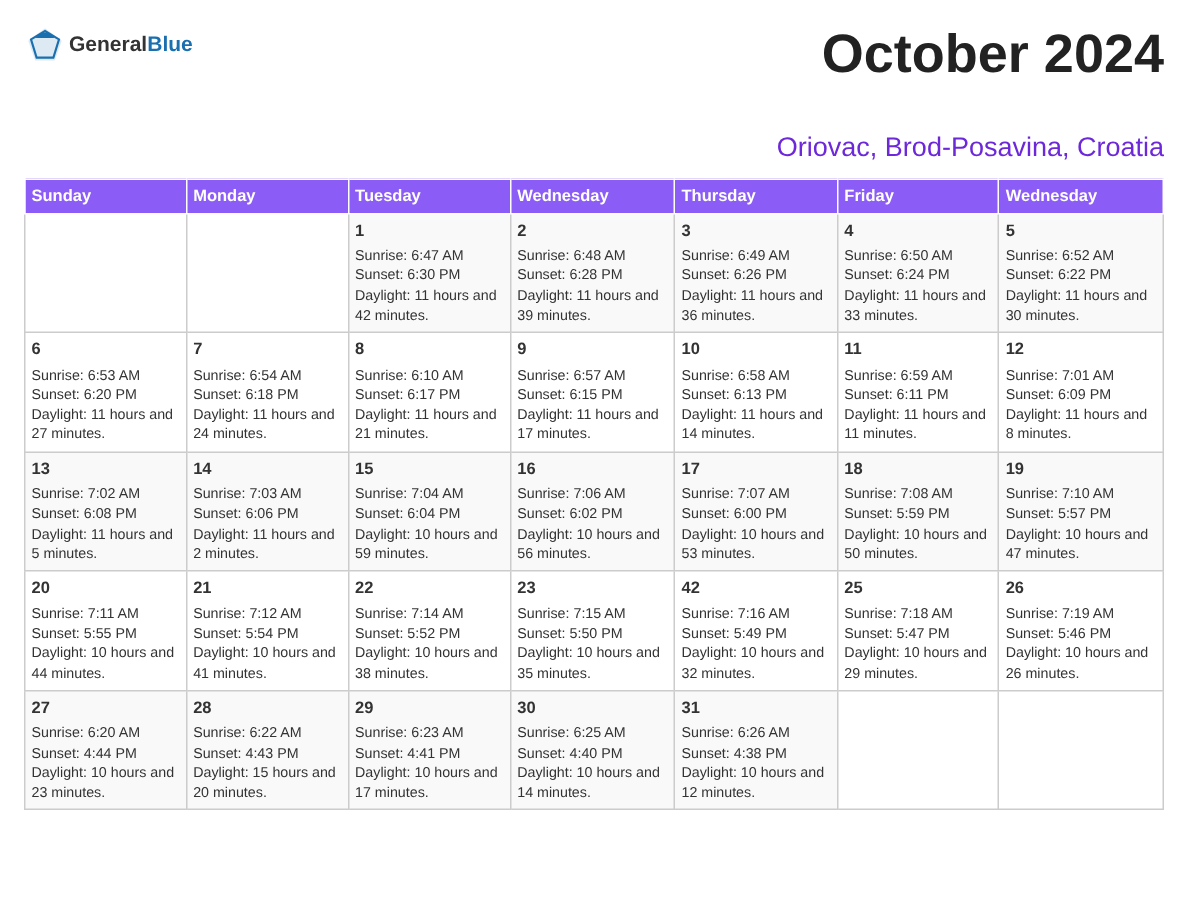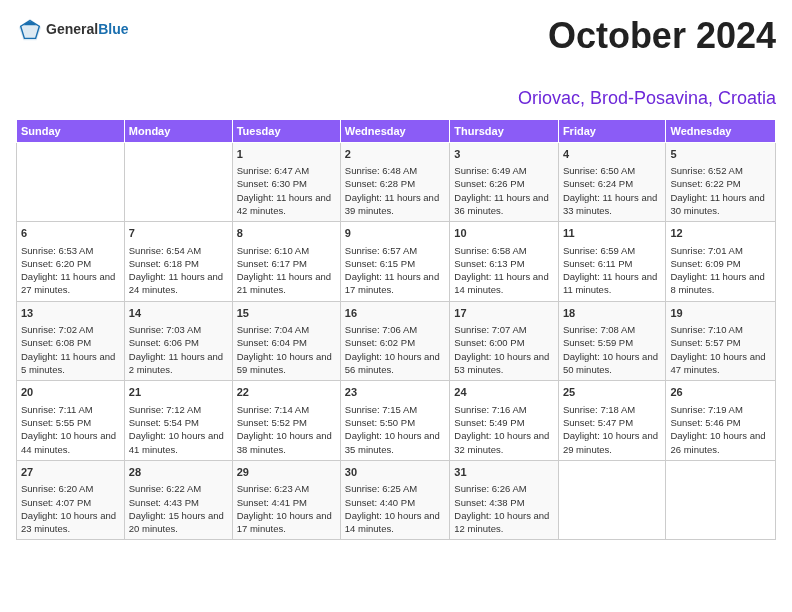--- a/index.html
+++ b/index.html
@@ -269,21 +269,21 @@
           <div>Sunset: 5:52 PM</div>
           <div>Daylight: 10 hours and 38 minutes.</div>
         </td>
         <td>
           <span class="day-num">23</span>
           <div>Sunrise: 7:15 AM</div>
           <div>Sunset: 5:50 PM</div>
           <div>Daylight: 10 hours and 35 minutes.</div>
         </td>
         <td>
-          <span class="day-num">24</span>
+          <span class="day-num">42</span>
           <div>Sunrise: 7:16 AM</div>
           <div>Sunset: 5:49 PM</div>
           <div>Daylight: 10 hours and 32 minutes.</div>
         </td>
         <td>
           <span class="day-num">25</span>
           <div>Sunrise: 7:18 AM</div>
           <div>Sunset: 5:47 PM</div>
           <div>Daylight: 10 hours and 29 minutes.</div>
         </td>
@@ -291,21 +291,21 @@
           <span class="day-num">26</span>
           <div>Sunrise: 7:19 AM</div>
           <div>Sunset: 5:46 PM</div>
           <div>Daylight: 10 hours and 26 minutes.</div>
         </td>
       </tr>
       <tr>
         <td>
           <span class="day-num">27</span>
           <div>Sunrise: 6:20 AM</div>
-          <div>Sunset: 4:07 PM</div>
+          <div>Sunset: 4:44 PM</div>
           <div>Daylight: 10 hours and 23 minutes.</div>
         </td>
         <td>
           <span class="day-num">28</span>
           <div>Sunrise: 6:22 AM</div>
           <div>Sunset: 4:43 PM</div>
           <div>Daylight: 15 hours and 20 minutes.</div>
         </td>
         <td>
           <span class="day-num">29</span>

